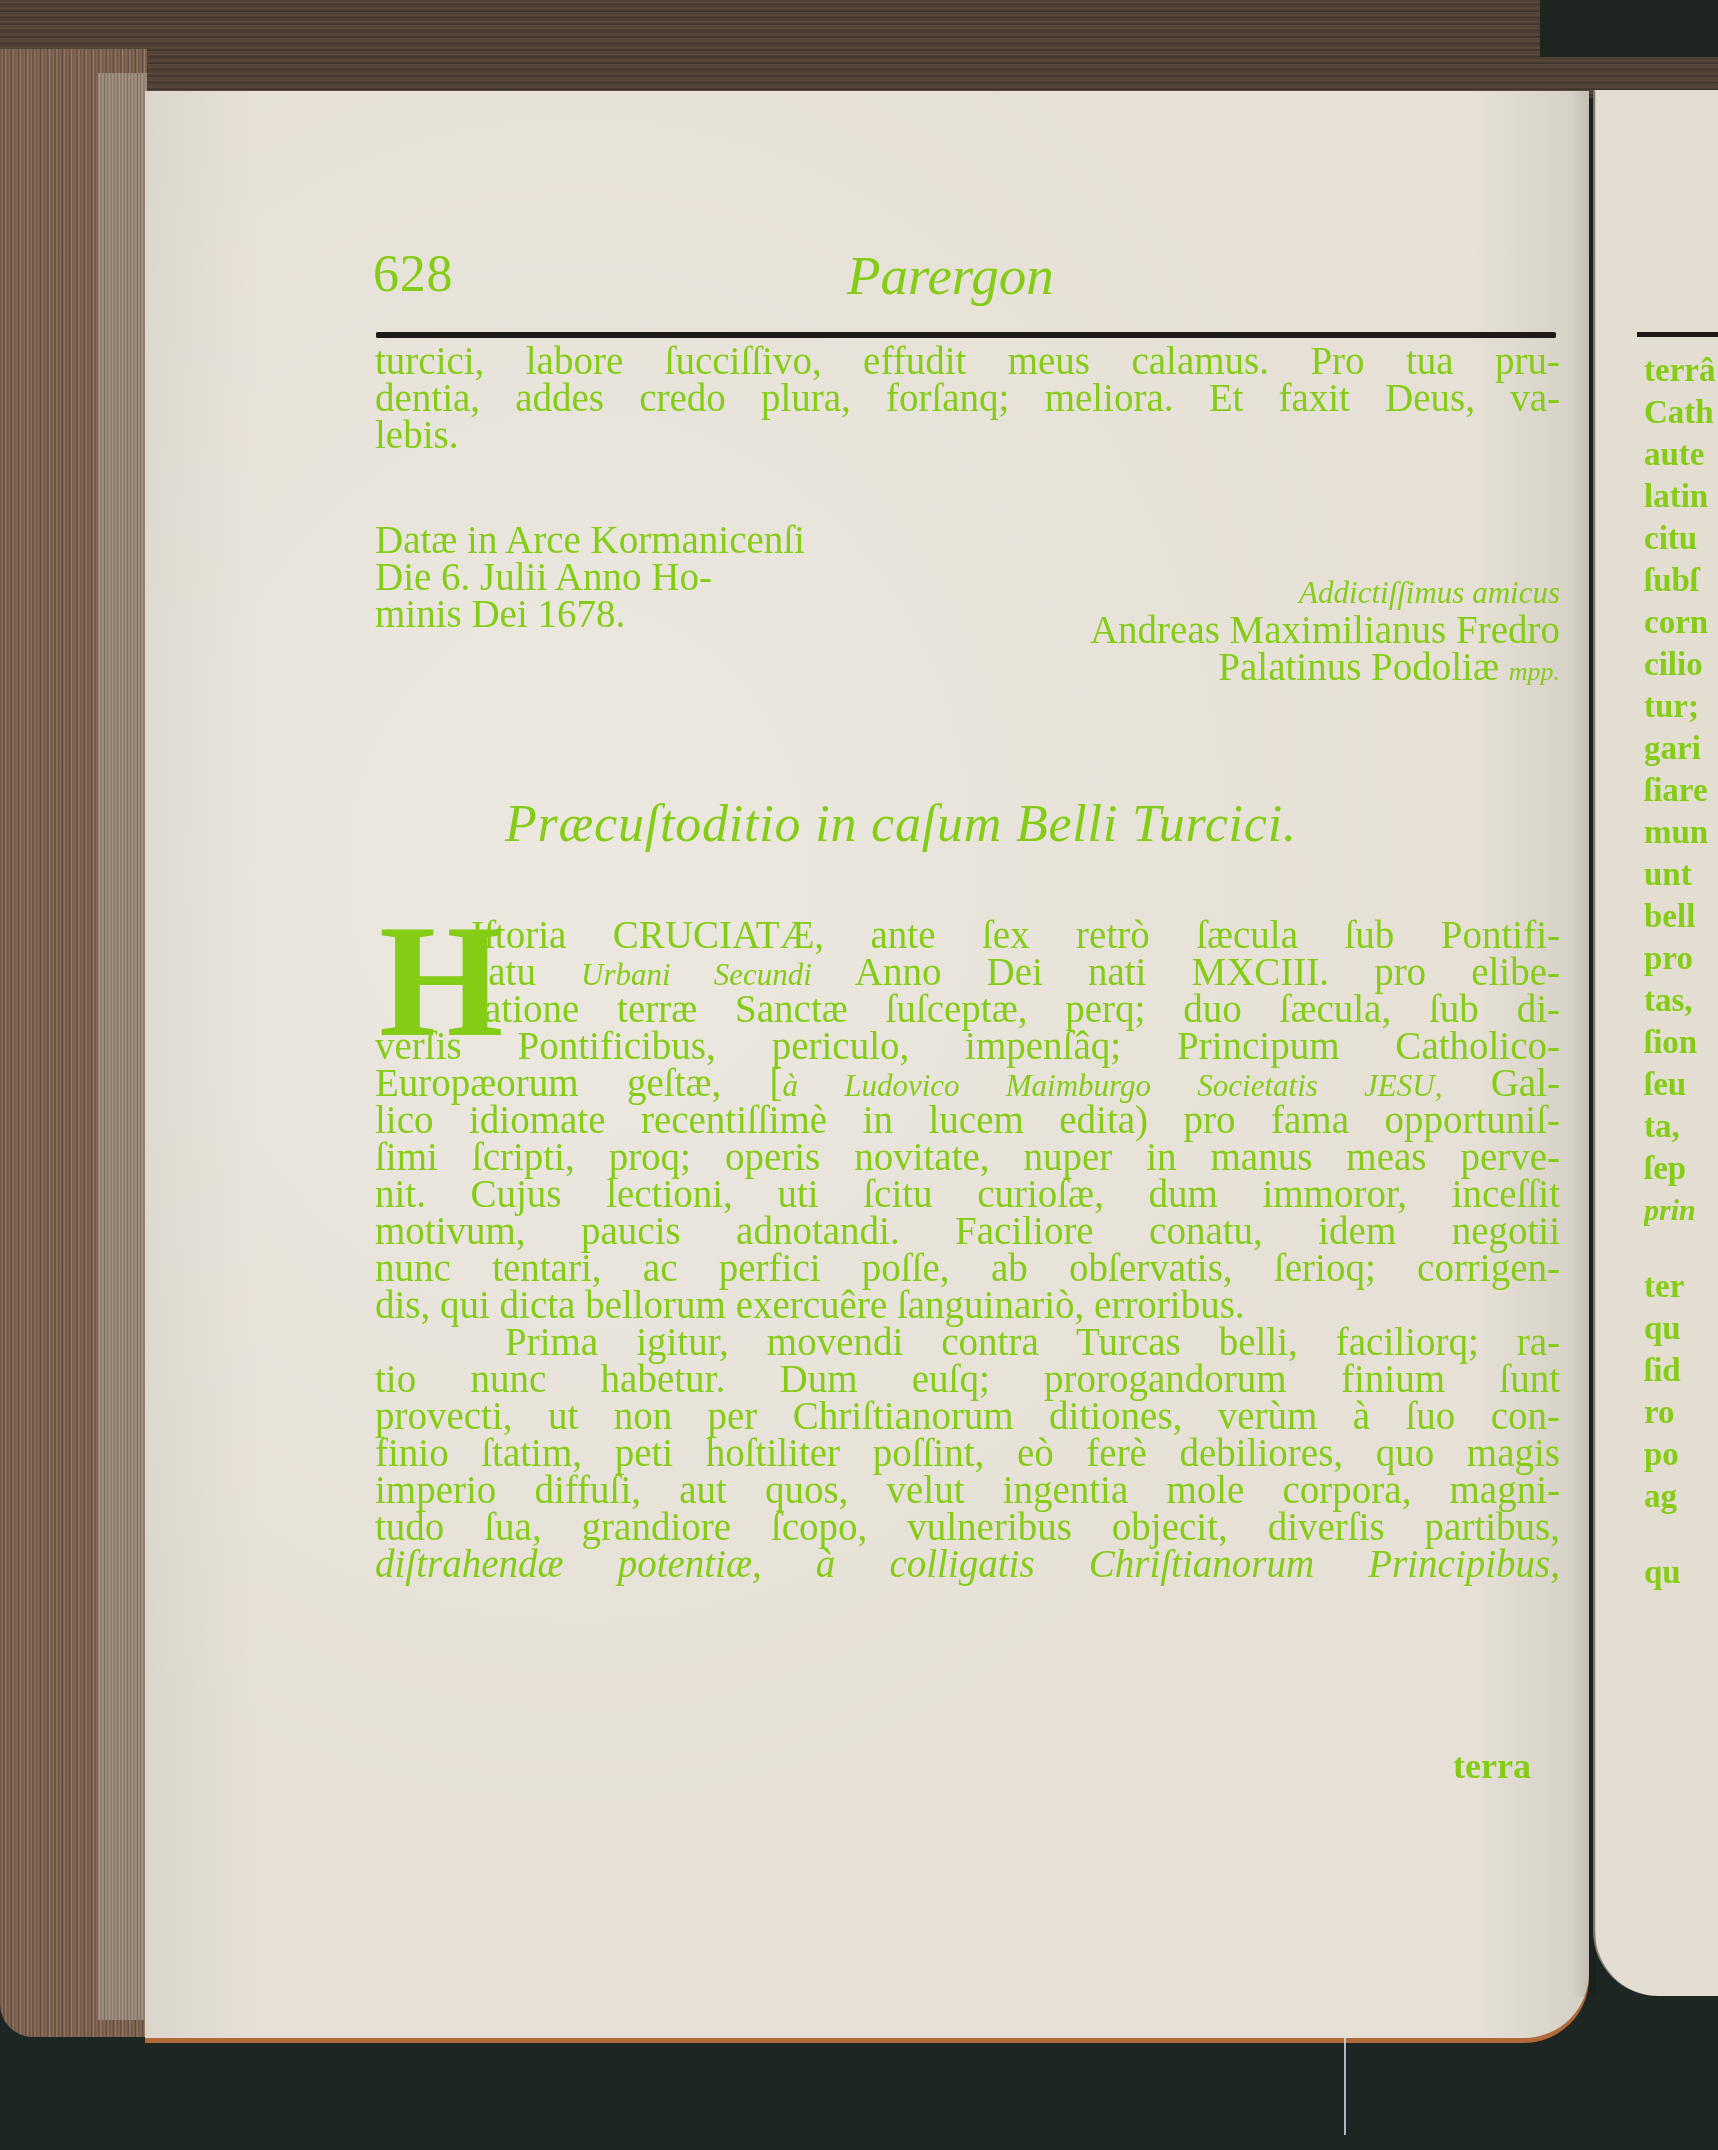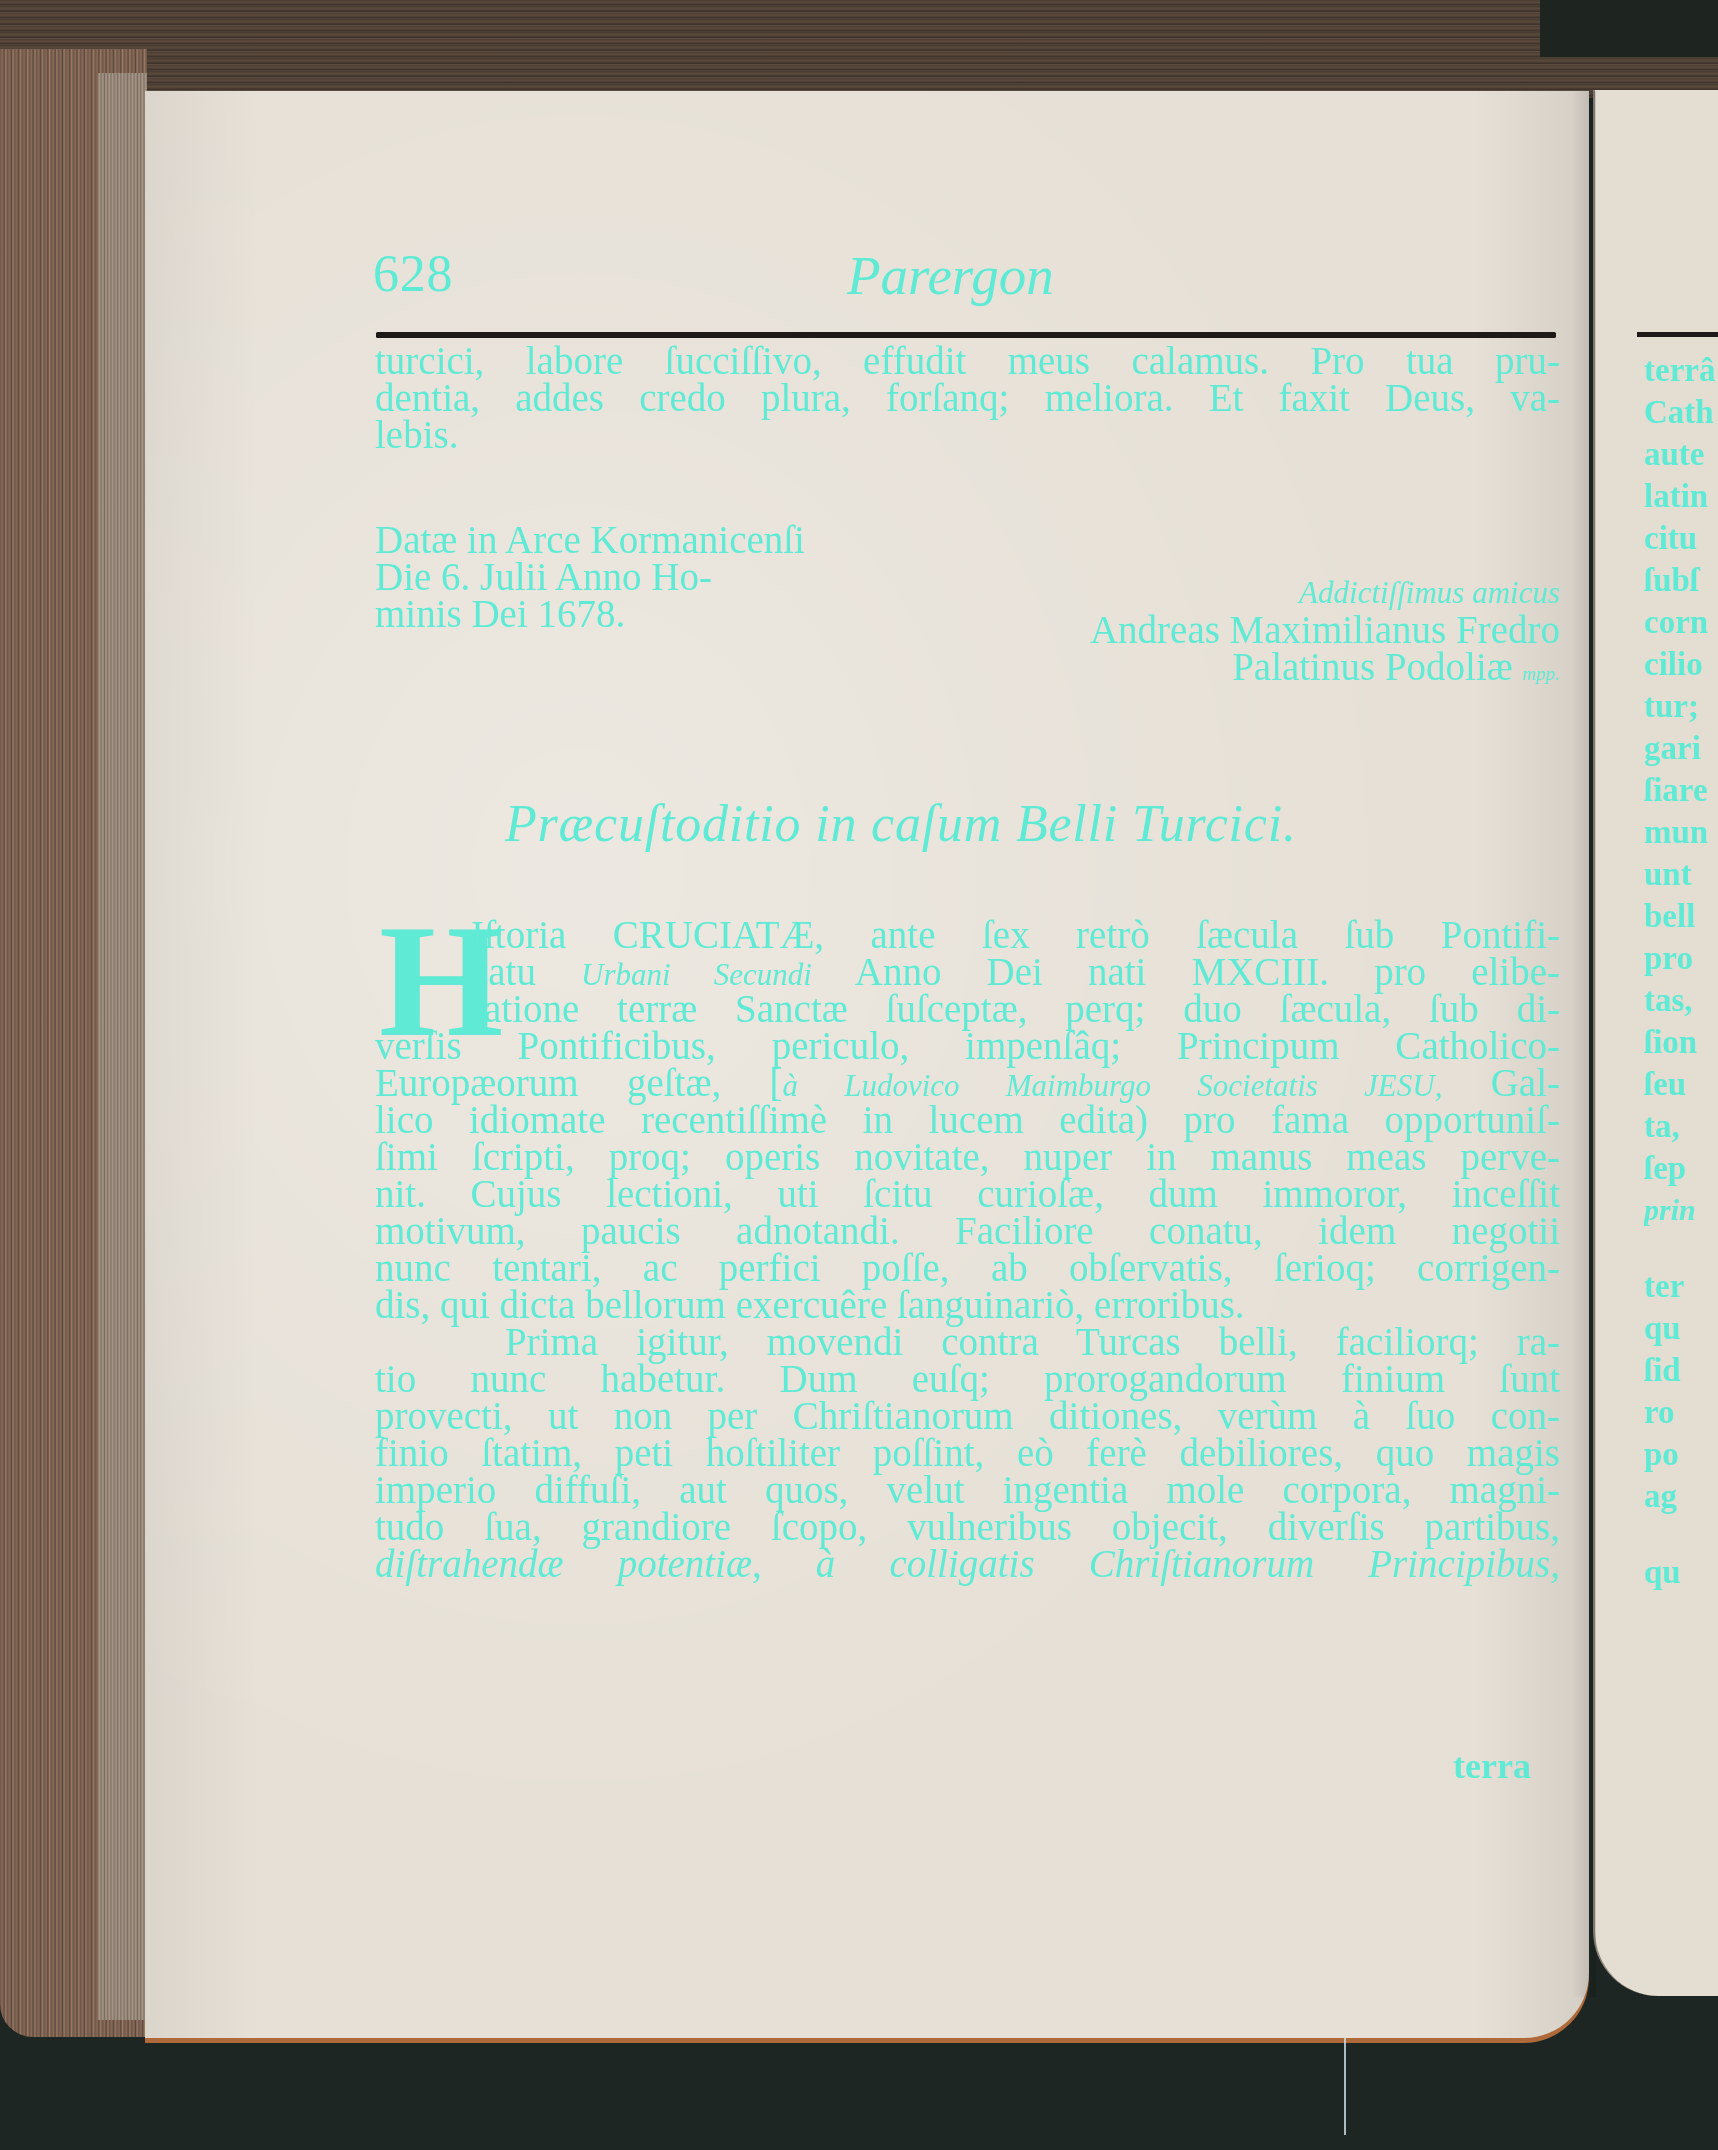--- a/index.html
+++ b/index.html
@@ -38,21 +38,21 @@
   .next-page {
     position: absolute; left: 1593px; top: 90px; width: 126px; height: 1906px;
     background: #e4ddd2;
     border-left: 2.4px solid #8c8478;
     border-radius: 0 0 0 65px;
   }
   .gutter-shadow {
     position: absolute; left: 1572px; top: 91px; width: 24.4px; height: 1906px;
     background: linear-gradient(90deg, rgba(0,0,0,0), rgba(0,0,0,0.12));
   }
-  .ink { color: #5eead4; }
+  .ink { color: #84cc16; }
   
   .page-number {
     position: absolute; left: 373px; top: 244px; font-size: 52px; letter-spacing: 0.8px;
   }
   .running-title {
     position: absolute; left: 847px; top: 244px; font-size: 55px; font-style: italic;
   }
   .header-rule {
     position: absolute; left: 376px; top: 332px; width: 1180px; height: 5.7px; background: #1d1a18;
     border-radius: 1.6px;
@@ -64,21 +64,21 @@
   .line { display: block; height: 37px; white-space: nowrap; }
   .line.last { text-align-last: left; }
   .intro { top: 342px; }
   .dateline { position: absolute; left: 375px; top: 521px; font-size: 39px; line-height: 37px; }
   .dateline span { display: block; }
   .signature {
     position: absolute; right: 159px; top: 574px; font-size: 39px; line-height: 37px; text-align: right;
   }
   .signature span { display: block; }
   .sig-closing { font-style: italic; font-size: 31px; }
-  .sig-suffix { font-style: italic; font-size: 19px; }
+  .sig-suffix { font-style: italic; font-size: 26px; }
   .section-title {
     position: absolute; left: 505px; top: 794px; font-size: 52px; font-style: italic;
     letter-spacing: 0.8px;
   }
   .drop-cap {
     position: absolute; left: 379px; top: 912px; font-size: 160px; line-height: 138px;
     font-weight: bold; font-family: "Liberation Serif", serif;
   }
   .body-first { top: 916px; left: 375px; }
   .it { font-style: italic; font-size: 31px; }

